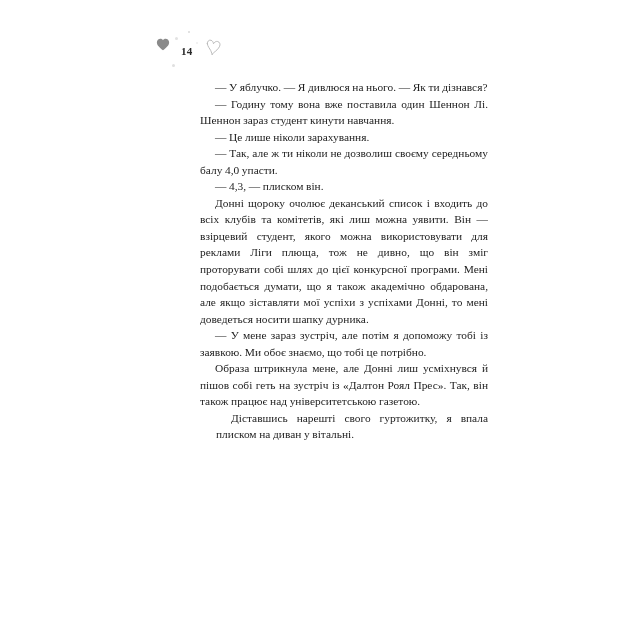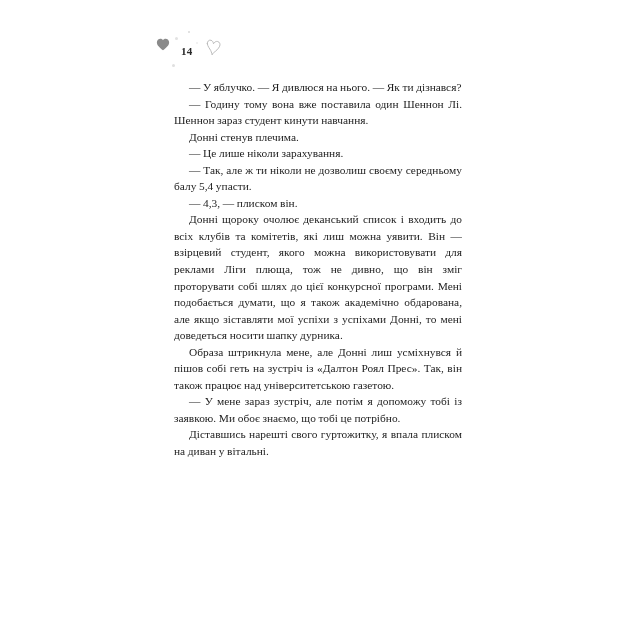--- a/index.html
+++ b/index.html
@@ -63,39 +63,40 @@
     border-radius: 50%;
   }
   .dot-a { left: 38px; top: 3px;  width: 2px; height: 2px; }
   .dot-b { left: 25px; top: 9px;  width: 3px; height: 3px; background:#e2e2e2; }
   .dot-c { left: 22px; top: 36px; width: 3px; height: 3px; background:#e0e0e0; }
   .dot-d { left: 46px; top: 14px; width: 2px; height: 2px; background:#ececec; }
 
   
   .textblock {
     position: absolute;
-    left: 174px;
+    left: 200px;
     top: 79px;
     width: 288px;
   }
 
   .textblock p {
     margin: 0;
     text-align: justify;
     text-justify: inter-word;
     font-size: 11.4px;
     line-height: 16.55px;
     color: #1d1d1d;
     text-indent: 15px;
     hyphens: manual;
     word-spacing: -0.2px;
   }
 
   .textblock p.last-line-left {
     text-align-last: left;
+    margin-left: 16px;
   }
 </style>
 </head>
 <body>
 
 <div class="page">
 
   <div class="folio-area">
 
     <span class="heart-solid">
@@ -114,23 +115,22 @@
     <span class="heart-outline">
       <svg viewBox="0 0 28 28" width="24" height="24" aria-hidden="true">
         <path d="M6.2 9.0 C6.0 6.0 8.4 4.2 10.6 5.0 C12.3 5.6 13.2 7.4 13.4 9.0 C14.4 7.3 16.2 5.9 18.3 6.4 C20.6 7.0 21.6 9.6 20.6 11.9 C19.3 14.9 15.9 17.9 13.4 19.6 C13.4 19.6 12.2 20.6 11.8 22.1 C11.8 22.1 11.2 19.0 10.2 17.0 C9.0 14.6 6.5 12.2 6.2 9.0 Z" fill="none" stroke="#b8b8b8" stroke-width="1.1" stroke-linejoin="round" stroke-linecap="round"></path>
       </svg>
     </span>
   </div>
 
   <div class="textblock">
     <p>— У яблучко. — Я дивлюся на нього. — Як ти дізнався?</p>
     <p>— Годину тому вона вже поставила один Шеннон Лі. Шеннон зараз студент кинути навчання.</p>
-    <p>Донні стенув плечима.</p>
     <p>— Це лише ніколи зарахування.</p>
-    <p>— Так, але ж ти ніколи не дозволиш своєму середньому балу 5,4 упасти.</p>
+    <p>— Так, але ж ти ніколи не дозволиш своєму середньому балу 4,0 упасти.</p>
     <p>— 4,3, — плиском він.</p>
     <p>Донні щороку очолює деканський список і входить до всіх клубів та комітетів, які лиш можна уявити. Він — взірцевий студент, якого можна використовувати для реклами Ліги плюща, тож не дивно, що він зміг проторувати собі шлях до цієї конкурсної програми. Мені подобається думати, що я також академічно обдарована, але якщо зіставляти мої успіхи з успіхами Донні, то мені доведеться носити шапку дурника.</p>
+    <p>— У мене зараз зустріч, але потім я допоможу тобі із заявкою. Ми обоє знаємо, що тобі це потрібно.</p>
     <p>Образа штрикнула мене, але Донні лиш усміхнувся й пішов собі геть на зустріч із «Далтон Роял Прес». Так, він також працює над університетською газетою.</p>
-    <p>— У мене зараз зустріч, але потім я допоможу тобі із заявкою. Ми обоє знаємо, що тобі це потрібно.</p>
     <p class="last-line-left">Дiставшись нарештi свого гуртожитку, я впала плиском на диван у вiтальнi.</p>
   </div>
 
 </div>
 
 </body></html>

